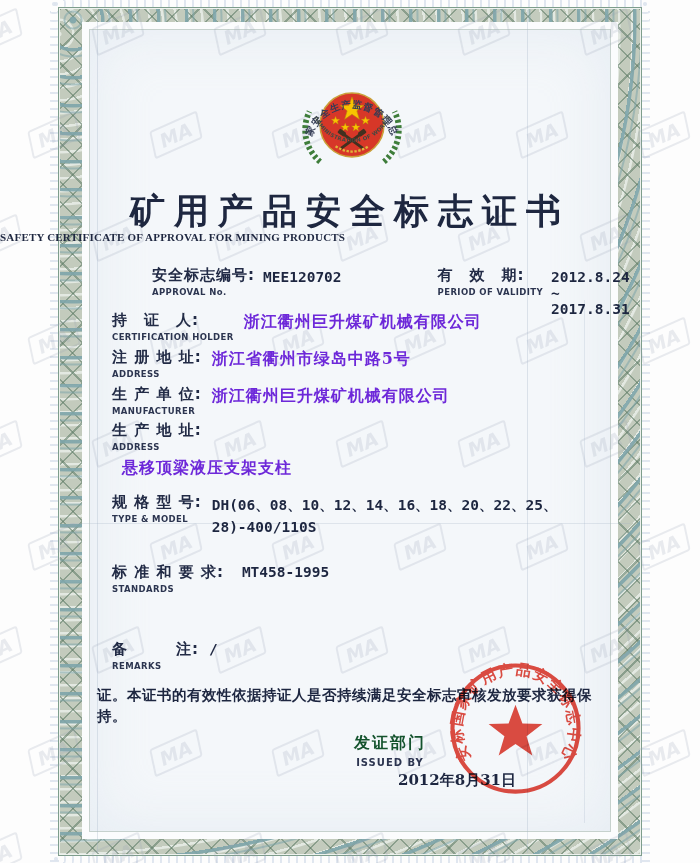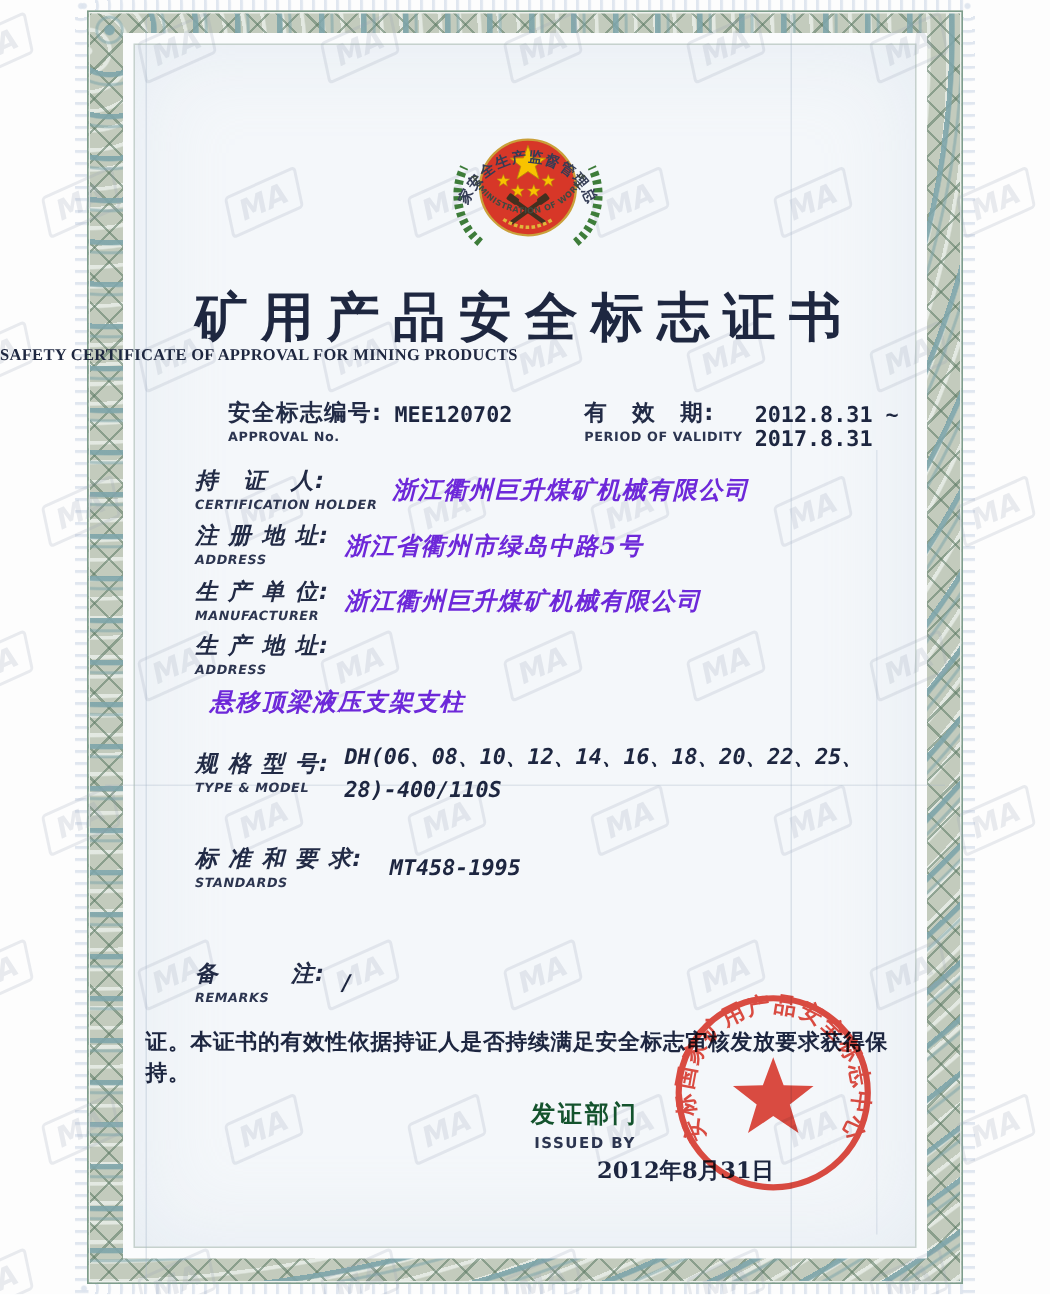--- a/index.html
+++ b/index.html
@@ -61,25 +61,25 @@
   .title-en{
     position:absolute;left:0;right:0;top:231px;
     font-family:"Liberation Serif","DejaVu Serif",serif;
     font-size:11px;font-weight:bold;letter-spacing:.2px;color:#1e2740;
   }
   
   .lbl{font-size:15px;font-weight:bold;color:#222b46;letter-spacing:1px;white-space:nowrap;}
   .cap{font-size:8.5px;font-weight:bold;color:#2c3550;letter-spacing:.4px;margin-top:2px;white-space:nowrap;}
   .val-cn{font-family:"DejaVu Serif","Liberation Serif",serif;font-size:16px;font-weight:600;color:#6d28d9;letter-spacing:1px;white-space:pre-line;}
   .val-code{font-family:"DejaVu Sans Mono","Liberation Mono",monospace;font-size:14.5px;font-weight:bold;color:#1d2640;white-space:pre-line;}
-  .row{position:absolute;left:130px;display:flex;align-items:center;font-style:italic;}
+  .row{position:absolute;left:112px;display:flex;align-items:flex-start;}
   .row .lblblock{flex:0 0 auto;}
   .row .val{margin-left:10px;margin-top:1px;max-width:360px;}
   .toprow{position:absolute;top:266px;left:152px;right:80px;display:flex;}
-  .toprow .col2{margin-left:48px;display:flex;}
+  .toprow .col2{margin-left:96px;display:flex;}
   .toprow .val{margin-left:8px;margin-top:3px;}
   
   .decl{
     position:absolute;left:97px;top:684px;width:502px;
     font-family:"DejaVu Serif","Liberation Serif",serif;
     font-size:14.5px;font-weight:bold;color:#1d2640;line-height:21px;letter-spacing:.5px;
   }
   .decl .l1{text-indent:30px;}
   .issued{position:absolute;left:330px;top:733px;width:120px;text-align:center;}
   .issued .cn{font-size:16px;font-weight:bold;letter-spacing:2px;color:#14532d;}
@@ -212,21 +212,21 @@
         <div class="lbl">安全标志编号:</div>
         <div class="cap">APPROVAL No.</div>
       </div>
       <div class="val val-code">MEE120702</div>
     </div>
     <div class="col2">
       <div class="lblblock">
         <div class="lbl">有　效　期:</div>
         <div class="cap">PERIOD OF VALIDITY</div>
       </div>
-      <div class="val val-code">2012.8.31 ~ 2017.8.31</div>
+      <div class="val val-code">2012.8.24 ~ 2017.8.31</div>
     </div>
   </div>
 
   <div class="row" style="top:311px">
     <div class="lblblock">
         <div class="lbl">持　证　人:</div>
         <div class="cap">CERTIFICATION HOLDER</div>
       </div>
     <div class="val val-cn">浙江衢州巨升煤矿机械有限公司</div>
   </div>

